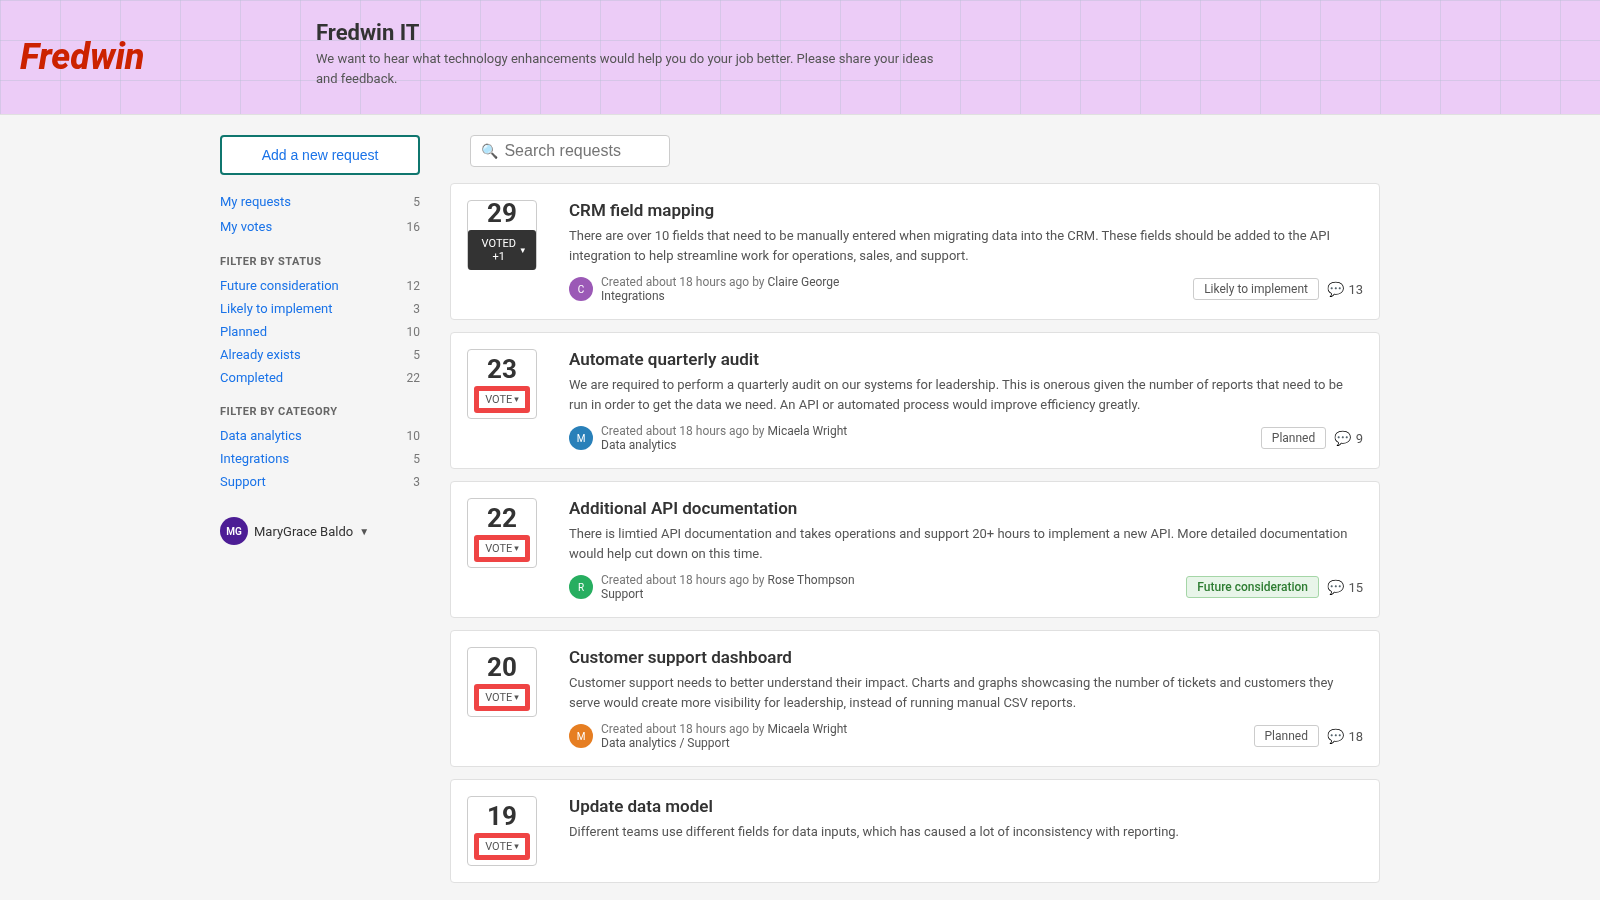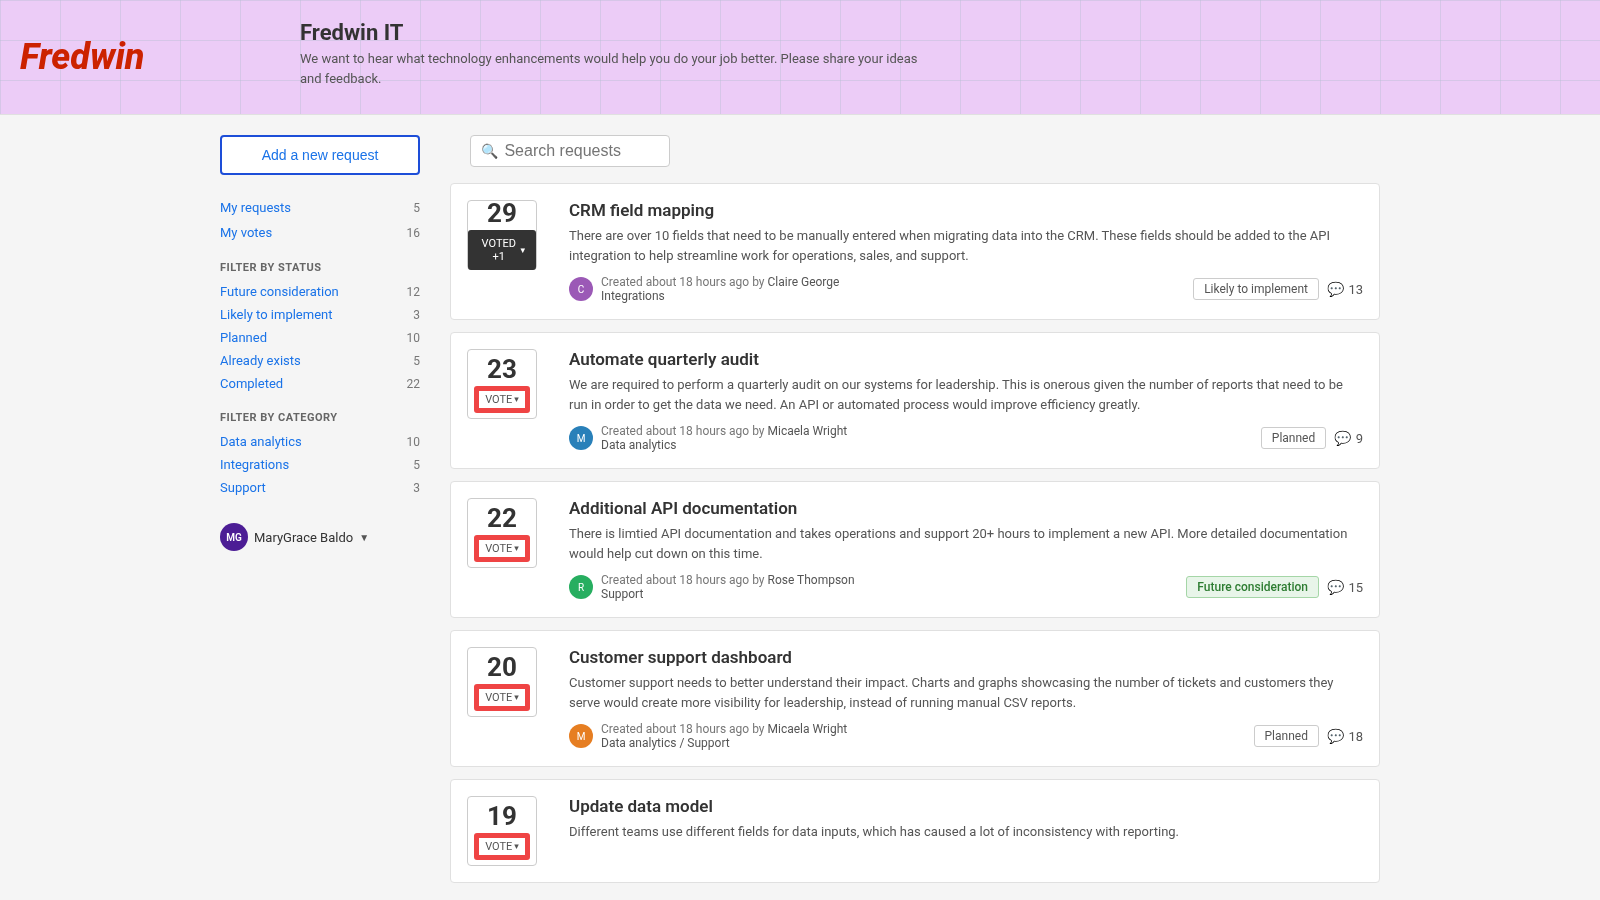--- a/index.html
+++ b/index.html
@@ -28,34 +28,34 @@
     .header-content {
       position: relative; z-index: 2;
       display: flex; align-items: center;
       padding: 20px 0 20px 300px;
     }
     .logo {
       position: absolute; left: 20px; top: 50%; transform: translateY(-50%);
       font-size: 36px; font-weight: 800; color: #cc2200; z-index: 2;
       font-style: italic;
     }
-    .header-text { margin-left: 0; }
+    .header-text { margin-left: 16px; }
     .header-title { font-size: 22px; font-weight: 700; color: #333; }
     .header-subtitle { font-size: 13px; color: #555; margin-top: 4px; max-width: 620px; line-height: 1.5; }
 
     
     .page-body { display: flex; max-width: 1200px; margin: 0 auto; padding: 20px; gap: 30px; }
 
     
     .sidebar { width: 200px; flex-shrink: 0; }
     .add-request-btn {
       display: block; width: 100%; padding: 10px 16px;
-      background: #fff; border: 2px solid #1d4ed8; color: #1a73e8;
+      background: #fff; border: 2px solid #0f766e; color: #1a73e8;
       border-radius: 4px; font-size: 14px; font-weight: 500;
-      cursor: pointer; text-align: center; margin-bottom: 20px;
+      cursor: pointer; text-align: center; margin-bottom: 14px;
     }
     .sidebar-nav-item {
       display: flex; justify-content: space-between; align-items: center;
       padding: 5px 0; color: #1a73e8; font-size: 13px; cursor: pointer;
       text-decoration: none;
     }
     .sidebar-nav-count { color: #777; font-size: 12px; }
     .sidebar-section-title {
       font-size: 11px; font-weight: 700; color: #666; text-transform: uppercase;
       letter-spacing: 0.5px; margin: 16px 0 6px 0;

